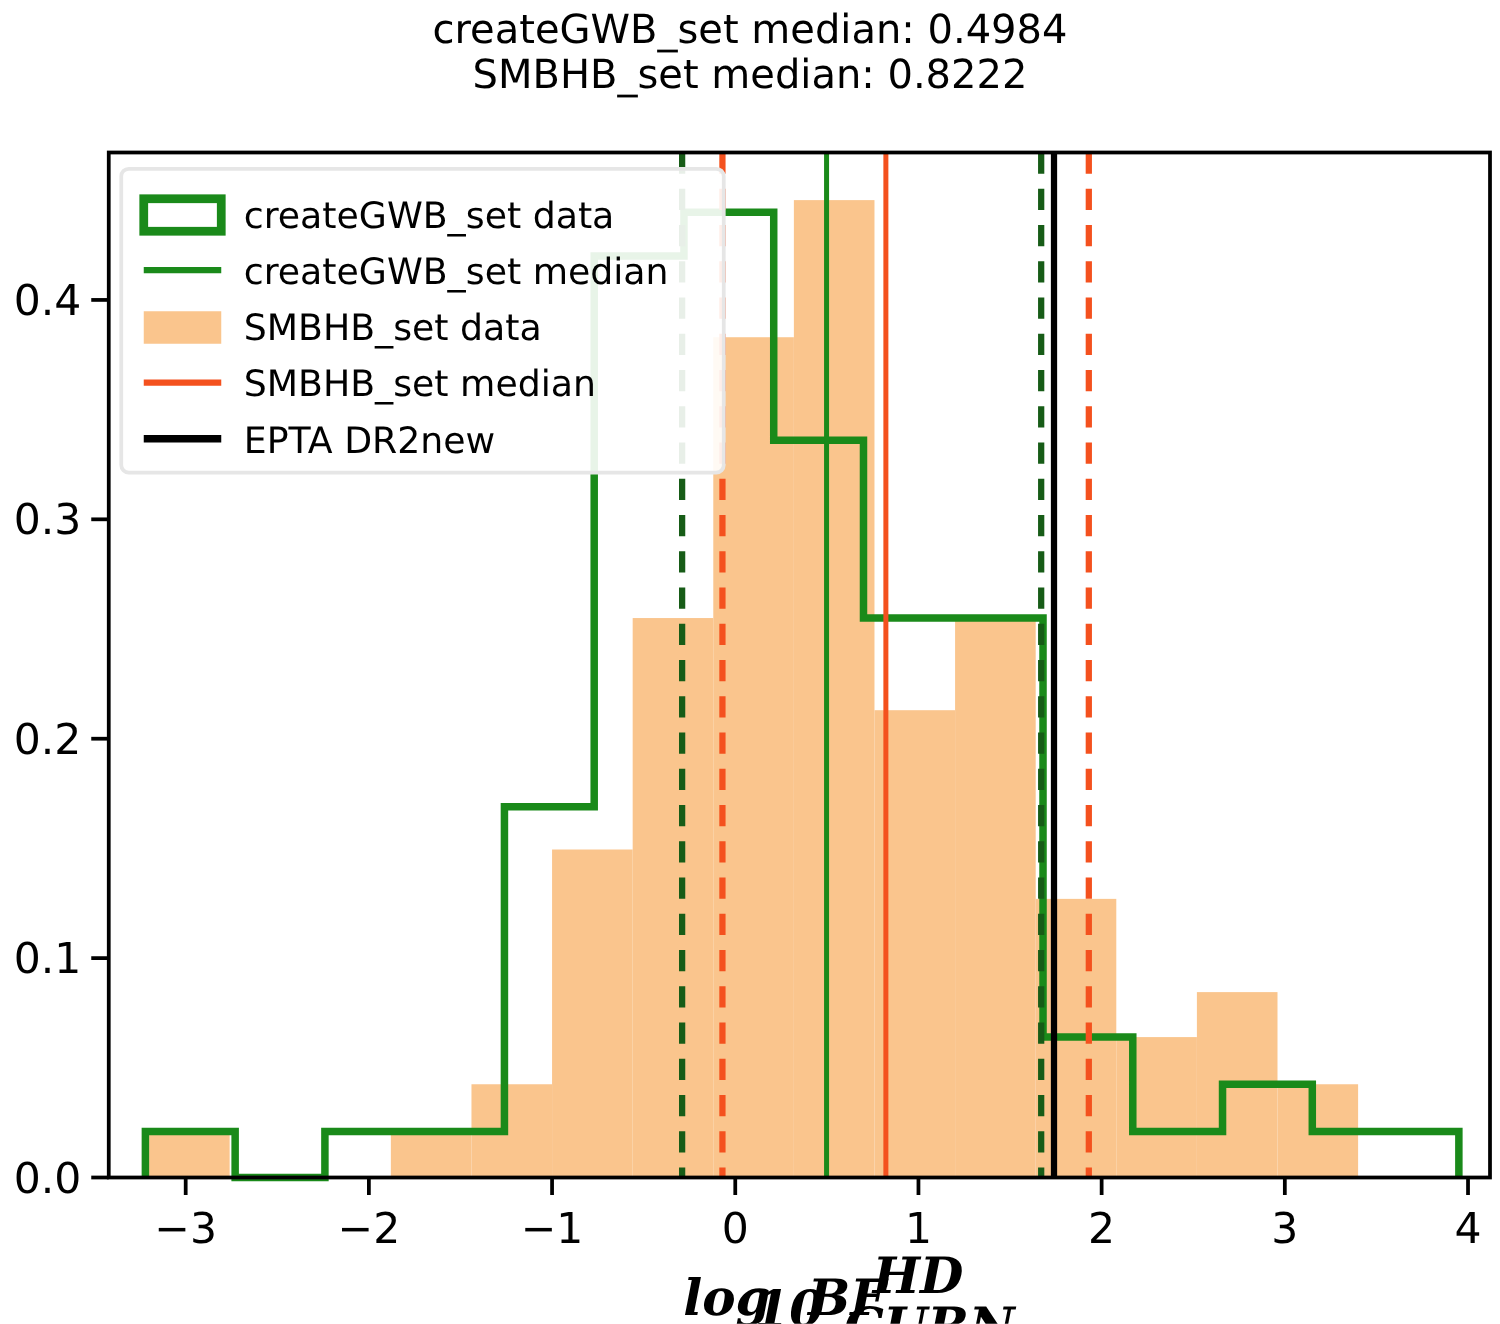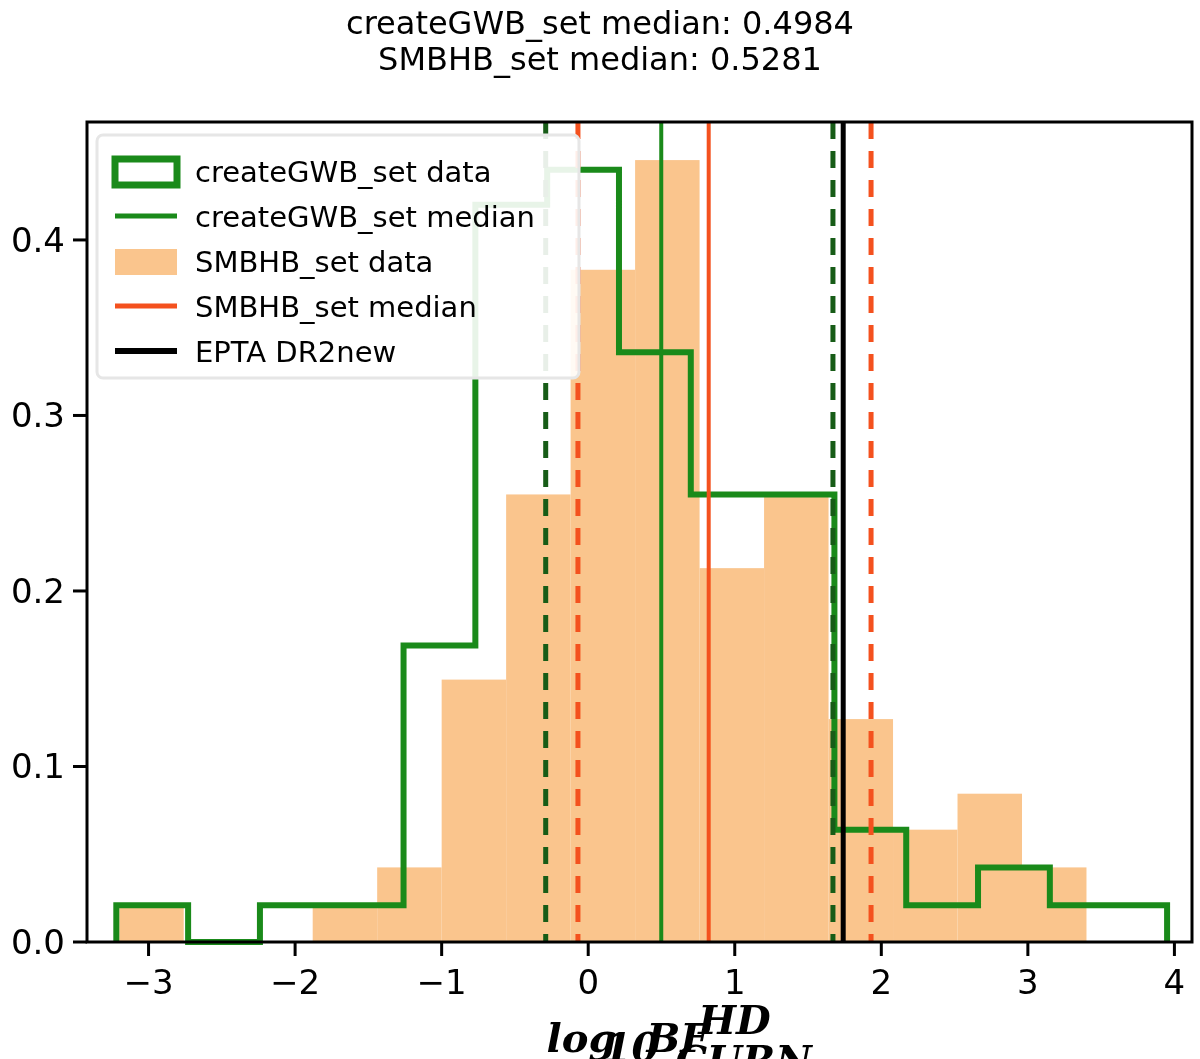--- a/index.html
+++ b/index.html
@@ -16,21 +16,21 @@
   .xlabel{font-family:"DejaVu Serif",serif;font-style:italic;font-size:40px;fill:#000;font-weight:700;}
   .legtxt{font-family:"DejaVu Sans",sans-serif;font-size:29px;fill:#000;}
 </style>
 </head>
 <body>
 
 <div id="fig">
 
   <div class="title">
     <div>createGWB_set median: 0.4984</div>
-    <div>SMBHB_set median: 0.5281</div>
+    <div>SMBHB_set median: 0.8222</div>
   </div>
 
   <svg id="plot" width="1200" height="1059" xmlns="http://www.w3.org/2000/svg">
     <g id="g-bars">
         <rect x="119.2413793103448" y="905.1421232876712" width="64.48275862068971" height="36.85787671232879" fill="#fac58d"></rect>
         <rect x="312.68965517241384" y="905.1421232876712" width="64.4827586206896" height="36.85787671232879" fill="#fac58d"></rect>
         <rect x="377.17241379310343" y="867.4066780821918" width="64.48275862068965" height="74.59332191780823" fill="#fac58d"></rect>
         <rect x="441.6551724137931" y="679.6070205479452" width="64.48275862068965" height="262.39297945205476" fill="#fac58d"></rect>
         <rect x="506.13793103448273" y="494.44006849315065" width="64.4827586206896" height="447.55993150684935" fill="#fac58d"></rect>
         <rect x="570.6206896551723" y="269.7825342465753" width="64.48275862068976" height="672.2174657534247" fill="#fac58d"></rect>

